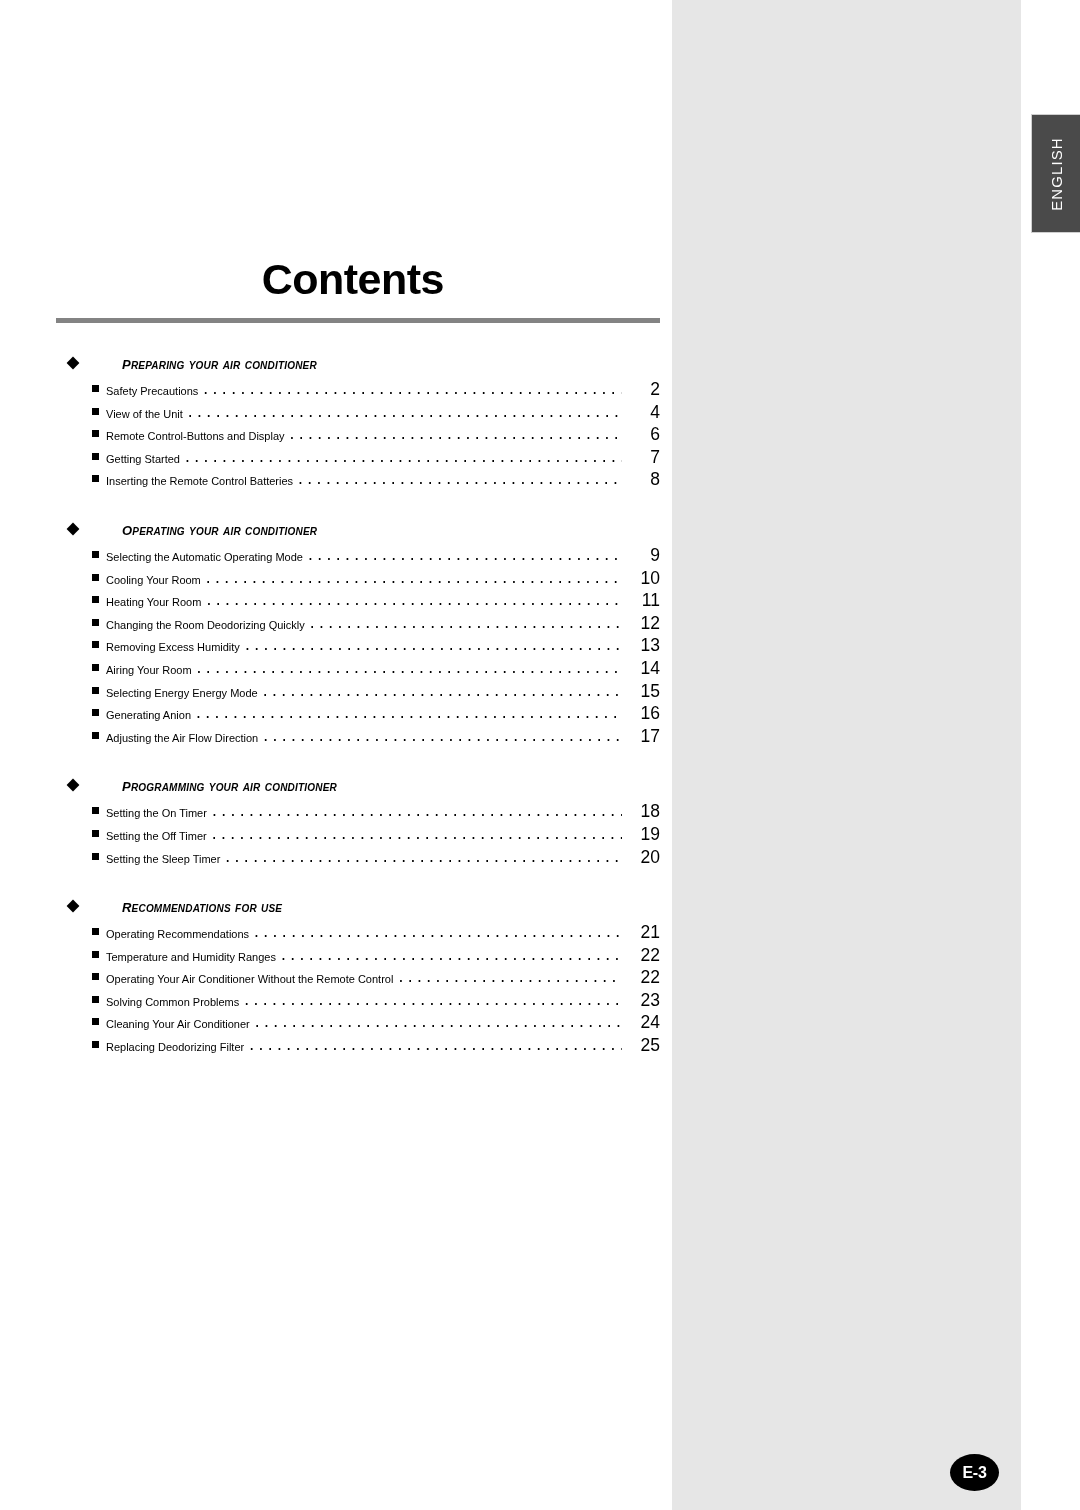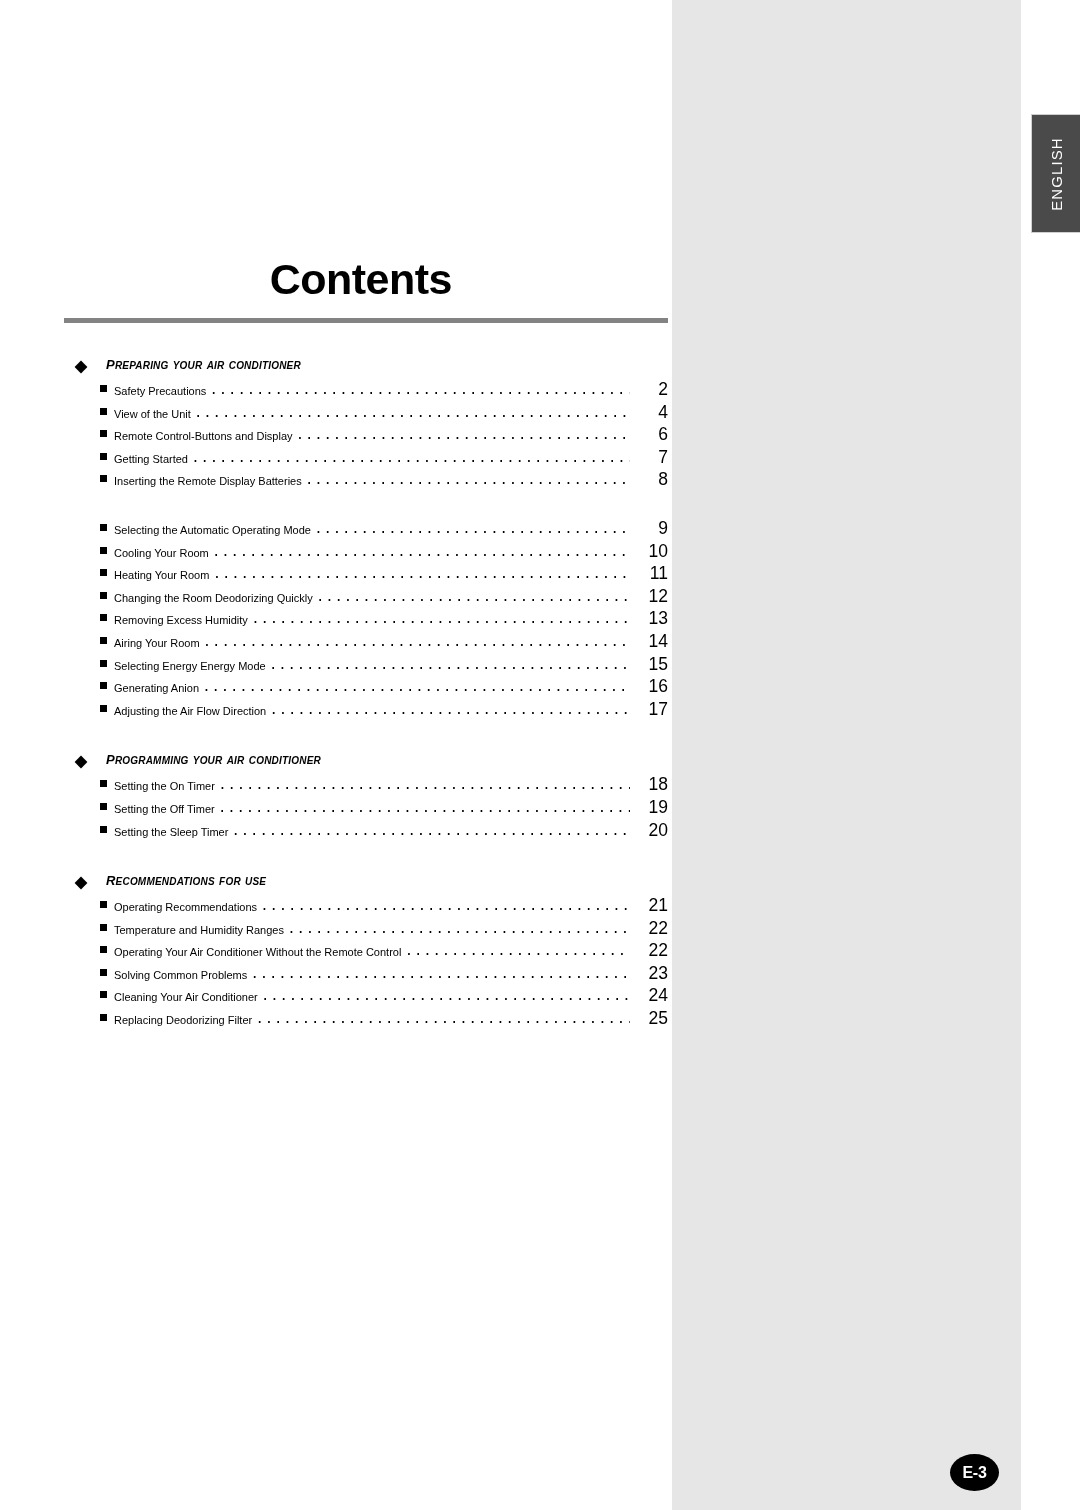--- a/index.html
+++ b/index.html
@@ -48,21 +48,21 @@
     white-space: nowrap;
     color: #ffffff;
     font-size: 15px;
     letter-spacing: 1.1px;
     font-family: "Liberation Sans", sans-serif;
   }
 
   
   .content {
     position: absolute;
-    left: 64px;
+    left: 56px;
     top: 258px;
     width: 604px;
   }
 
   .page-title {
     font-size: 43px;
     font-weight: bold;
     color: #000000;
     text-align: right;
     letter-spacing: -0.5px;
@@ -81,22 +81,23 @@
   
   .section {
     margin-top: 26px;
   }
   .section:first-of-type {
     margin-top: 29px;
   }
 
   .section-head {
     display: flex;
-    align-items: flex-end;
+    align-items: center;
     margin-bottom: 5px;
+    gap: 24px;
   }
   .diamond-icon {
     width: 14px;
     height: 14px;
     margin-left: 10px;
     margin-right: 18px;
     flex: 0 0 auto;
   }
   .diamond-icon svg { display: block; }
 
@@ -224,26 +225,34 @@
             <span class="toc-page">6</span>
           </div>
           <div class="toc-row">
             <span class="sq-bullet"></span>
             <span class="toc-label">Getting Started</span>
             <span class="toc-dots">..........................................................................................</span>
             <span class="toc-page">7</span>
           </div>
           <div class="toc-row">
             <span class="sq-bullet"></span>
-            <span class="toc-label">Inserting the Remote Display Batteries</span>
+            <span class="toc-label">Inserting the Remote Control Batteries</span>
             <span class="toc-dots">..........................................................................................</span>
             <span class="toc-page">8</span>
           </div>
         </div>
         <div class="section">
+          <div class="section-head">
+            <span class="diamond-icon">
+              <svg width="14" height="14" viewBox="0 0 14 14">
+                <polygon points="7,0.6 13.4,7 7,13.4 0.6,7" fill="#000"></polygon>
+              </svg>
+            </span>
+            <span class="section-title">Operating your air conditioner</span>
+          </div>
           <div class="toc-row">
             <span class="sq-bullet"></span>
             <span class="toc-label">Selecting the Automatic Operating Mode</span>
             <span class="toc-dots">..........................................................................................</span>
             <span class="toc-page">9</span>
           </div>
           <div class="toc-row">
             <span class="sq-bullet"></span>
             <span class="toc-label">Cooling Your Room</span>
             <span class="toc-dots">..........................................................................................</span>

